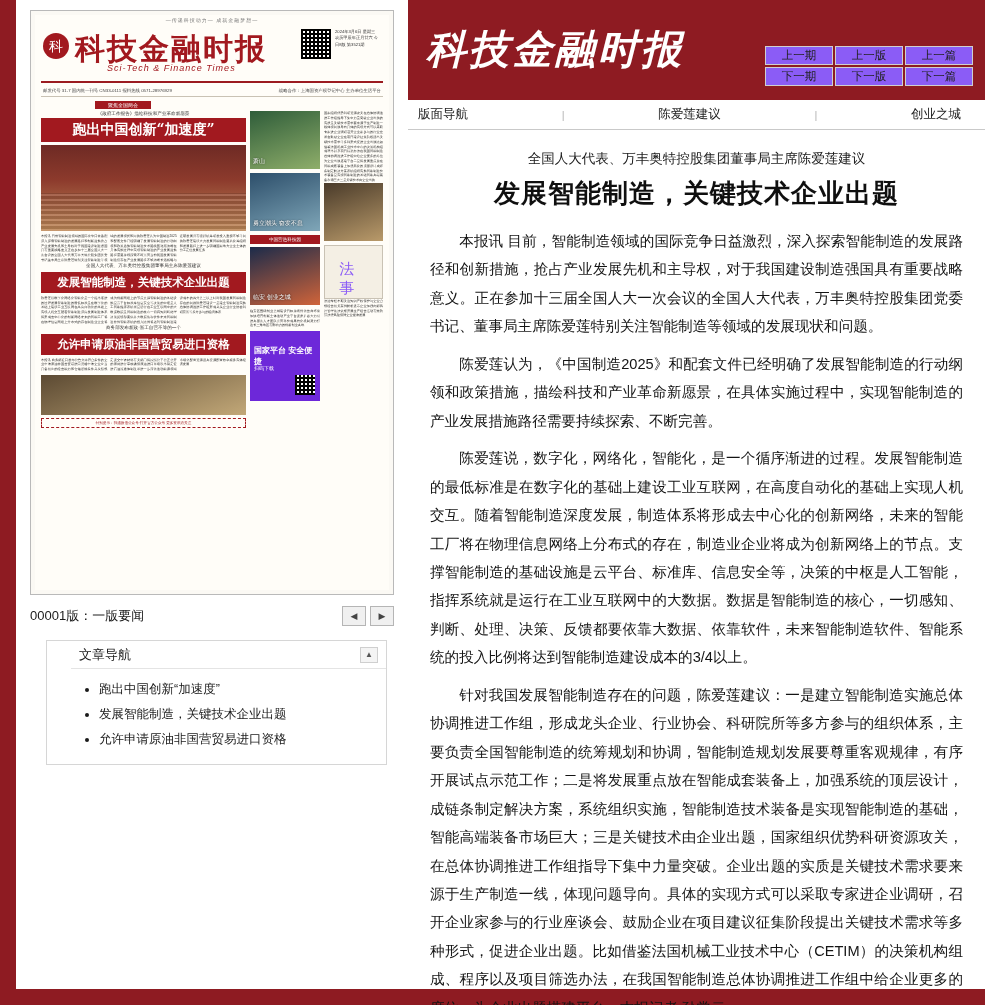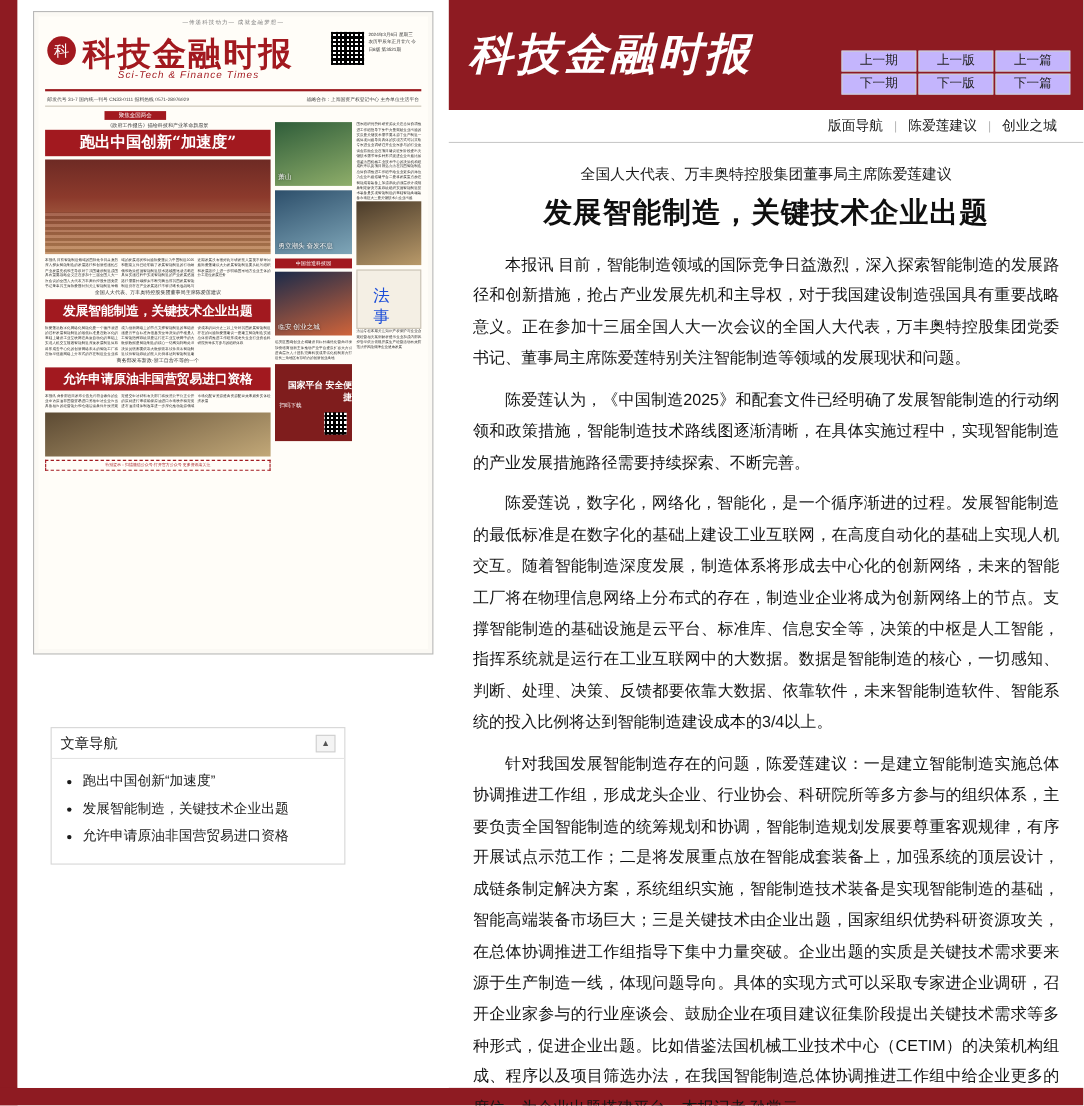--- a/index.html
+++ b/index.html
@@ -121,35 +121,35 @@
   .np-sidebox.city  { background:linear-gradient(160deg,#4a3b2a,#b99a6a); }
   .np-sidelabel {
     position:absolute; left:3px; bottom:3px; color:#fff; font-size:6px;
     text-shadow:0 0 2px rgba(0,0,0,.8);
   }
   .np-tagrow {
     background:#a2191f; color:#fff; font-size:4.6px; text-align:center;
     padding:2px 0; margin-bottom:3px;
   }
   .np-adbox {
-    width:100%; height:70px; background:#7f1d1d; color:#fff;
-    position:relative; overflow:hidden; margin-top:3px;text-align:right;
+    width:100%; height:70px; background:#6d28d9; color:#fff;
+    position:relative; overflow:hidden; margin-top:3px;
   }
   .np-adbox .ad-t { position:absolute; left:4px; top:14px; font-size:8px; font-weight:bold;}
   .np-adbox .ad-s { position:absolute; left:4px; top:34px; font-size:5px;}
   .np-adbox .ad-qr{ position:absolute; right:5px; bottom:6px; width:20px;height:20px;
      background:repeating-linear-gradient(0deg,#000 0 2px,#fff 2px 4px),repeating-linear-gradient(90deg,#000 0 2px,#fff 2px 4px);
      background-blend-mode:multiply;}
   .np-legalbox{
     width:100%; height:54px; margin-top:3px; border:1px solid #c9c2b4;
     position:relative; background:#f4efe4;
   }
   .np-legalbox .lb-t{
     position:absolute; left:50%; transform:translateX(-50%); top:14px;
-    font-family:"DejaVu Serif",serif; font-size:15px; color:#1d4ed8; letter-spacing:2px;
+    font-family:"DejaVu Serif",serif; font-size:15px; color:#8b5cf6; letter-spacing:2px;
   }
   .np-photo-sm{
     width:100%; height:40px; margin-top:3px;
     background:linear-gradient(160deg,#5c4a33,#c2a878);
   }
   .np-warnbox{
     width:100%; margin-top:3px; border:1px dashed #a2191f; padding:2px;
     font-size:3.6px; color:#a2191f; text-align:center;
   }
 
@@ -161,22 +161,22 @@
   .page-label {
     font-size:13px; color:#1a1a1a;
   }
   .page-arrows { display:flex; gap:4px; }
   .arrow-btn {
     width:24px; height:20px; border:1px solid #b5b5b5; background:#f0f0f0;
     font-size:9px; line-height:18px; text-align:center; color:#444; cursor:pointer;
   }
 
   .toc-box {
-    position:absolute; left:30px; top:661px; width:268px;
-    border:1px solid #d6d6d6; background:#fff;
+    position:absolute; left:30px; top:640px; width:341px;
+    border:1px solid #d6d6d6; background:#fff;padding-left:24px;
   }
   .toc-head {
     height:28px; display:flex; align-items:center; justify-content:space-between;
     padding:0 8px; border-bottom:1px solid #e4e4e4;
   }
   .toc-title { font-size:13px; color:#1a1a1a; }
   .toc-collapse {
     width:18px; height:16px; border:1px solid #cfcfcf; background:#f4f4f4;
     font-size:8px; line-height:14px; text-align:center; color:#555; cursor:pointer;
   }
@@ -194,27 +194,27 @@
   .masthead-logo {
     position:absolute; left:18px; top:22px;
     font-family:"DejaVu Serif", serif; font-weight:bold; font-style:italic;
     font-size:40px; color:#fff; letter-spacing:3px;
   }
   .nav-grid {
     position:absolute; right:12px; top:46px;
     display:grid; grid-template-columns:repeat(3,68px); grid-gap:2px;
   }
   .nav-btn {
-    height:19px; background:#c4b5fd; border:1px solid #cfcfcf;
+    height:19px; background:#8b5cf6; border:1px solid #cfcfcf;
     font-size:11.5px; color:#222; text-align:center; line-height:17px; cursor:pointer;
   }
   .subnav {
     position:absolute; left:0; top:100px; width:577px; height:30px;
     border-bottom:1px solid #c9c9c9; background:#fff;
-    display:flex; align-items:center; justify-content:flex-end; padding-right:14px;
+    display:flex; align-items:center; justify-content:space-between; padding-right:14px;
   }
   .subnav a {
     font-size:12.5px; color:#1a1a1a; text-decoration:none; padding:0 10px; cursor:pointer;
   }
   .subnav .sep { color:#b5b5b5; font-size:11px; }
 
   .article {
     position:absolute; left:0; top:130px; width:577px; height:859px;
     padding:14px 22px 0 22px;
   }
@@ -317,20 +317,27 @@
             </div>
             <div class="np-text one">
               法治专栏本期关注知识产权保护与企业合规经营相关案例解析提示企业加强内部风控管理依法依规开展生产经营活动有效防范法律风险保障企业健康发展
             </div>
           </div>
 
         </div>
       </div>
     </div>
 
+    <div class="page-label-row">
+      <div class="page-label">00001版：一版要闻</div>
+      <div class="page-arrows">
+        <div class="arrow-btn">◀</div>
+        <div class="arrow-btn">▶</div>
+      </div>
+    </div>
 
     <div class="toc-box">
       <div class="toc-head">
         <span class="toc-title">文章导航</span>
         <span class="toc-collapse">▲</span>
       </div>
       <ul class="toc-list">
         <li>跑出中国创新“加速度”</li>
         <li>发展智能制造，关键技术企业出题</li>
         <li>允许申请原油非国营贸易进口资格</li>
@@ -357,18 +364,18 @@
       <span class="sep">|</span>
       <a>陈爱莲建议</a>
       <span class="sep">|</span>
       <a>创业之城</a>
     </div>
 
     <div class="article">
       <div class="art-kicker">全国人大代表、万丰奥特控股集团董事局主席陈爱莲建议</div>
       <div class="art-title">发展智能制造，关键技术企业出题</div>
       <p class="art-p">本报讯  目前，智能制造领域的国际竞争日益激烈，深入探索智能制造的发展路径和创新措施，抢占产业发展先机和主导权，对于我国建设制造强国具有重要战略意义。正在参加十三届全国人大一次会议的全国人大代表，万丰奥特控股集团党委书记、董事局主席陈爱莲特别关注智能制造等领域的发展现状和问题。</p>
-      <p class="art-p">陈爱莲认为，《中国制造2025》和配套文件已经明确了发展智能制造的行动纲领和政策措施，智能制造技术路线图逐渐清晰，在具体实施过程中，实现智能制造的产业发展措施路径需要持续探索、不断完善。</p>
+      <p class="art-p">陈爱莲认为，《中国制造2025》和配套文件已经明确了发展智能制造的行动纲领和政策措施，描绘科技和产业革命新愿景，在具体实施过程中，实现智能制造的产业发展措施路径需要持续探索、不断完善。</p>
       <p class="art-p">陈爱莲说，数字化，网络化，智能化，是一个循序渐进的过程。发展智能制造的最低标准是在数字化的基础上建设工业互联网，在高度自动化的基础上实现人机交互。随着智能制造深度发展，制造体系将形成去中心化的创新网络，未来的智能工厂将在物理信息网络上分布式的存在，制造业企业将成为创新网络上的节点。支撑智能制造的基础设施是云平台、标准库、信息安全等，决策的中枢是人工智能，指挥系统就是运行在工业互联网中的大数据。数据是智能制造的核心，一切感知、判断、处理、决策、反馈都要依靠大数据、依靠软件，未来智能制造软件、智能系统的投入比例将达到智能制造建设成本的3/4以上。</p>
       <p class="art-p">针对我国发展智能制造存在的问题，陈爱莲建议：一是建立智能制造实施总体协调推进工作组，形成龙头企业、行业协会、科研院所等多方参与的组织体系，主要负责全国智能制造的统筹规划和协调，智能制造规划发展要尊重客观规律，有序开展试点示范工作；二是将发展重点放在智能成套装备上，加强系统的顶层设计，成链条制定解决方案，系统组织实施，智能制造技术装备是实现智能制造的基础，智能高端装备市场巨大；三是关键技术由企业出题，国家组织优势科研资源攻关，在总体协调推进工作组指导下集中力量突破。企业出题的实质是关键技术需求要来源于生产制造一线，体现问题导向。具体的实现方式可以采取专家进企业调研，召开企业家参与的行业座谈会、鼓励企业在项目建议征集阶段提出关键技术需求等多种形式，促进企业出题。比如借鉴法国机械工业技术中心（CETIM）的决策机构组成、程序以及项目筛选办法，在我国智能制造总体协调推进工作组中给企业更多的席位，为企业出题搭建平台。本报记者  孙常云</p>
     </div>
   </div>
 </div>
 
 </body></html>

